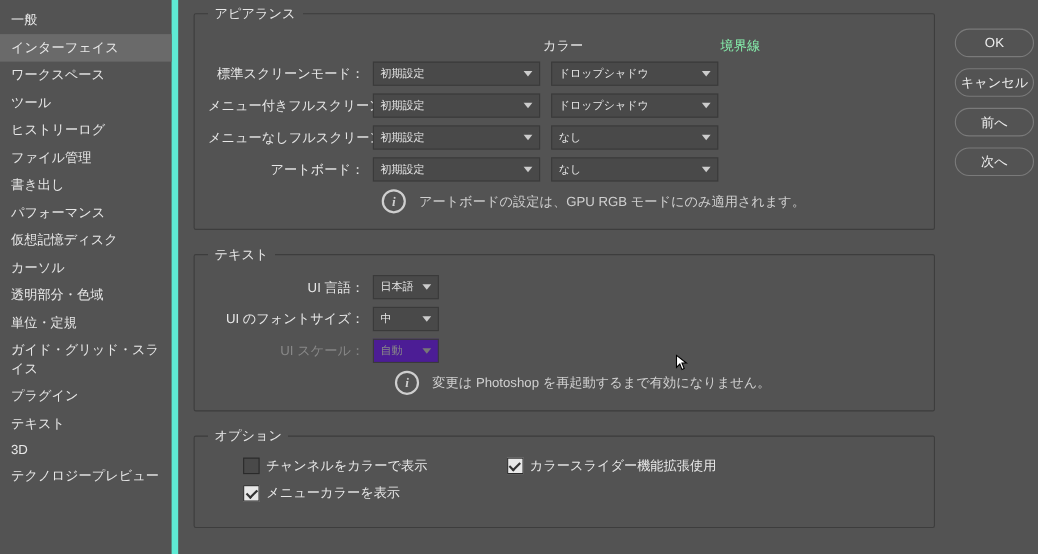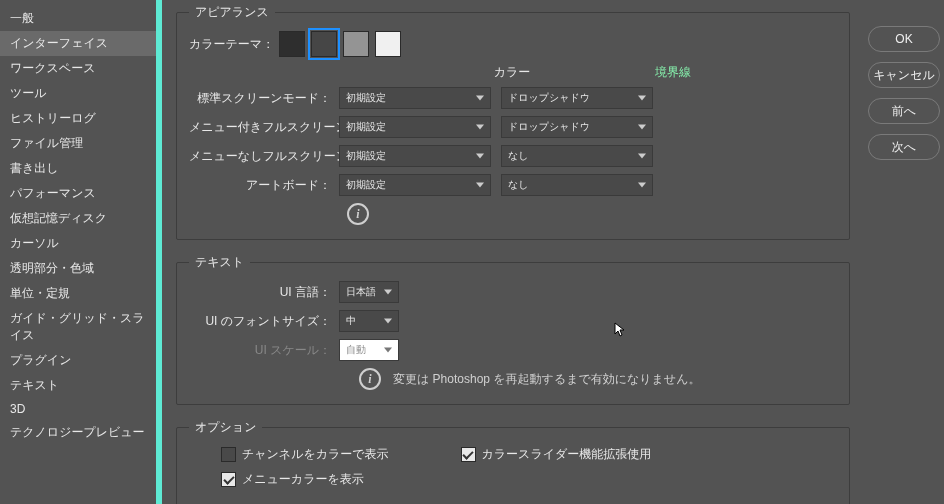--- a/index.html
+++ b/index.html
@@ -87,21 +87,21 @@
 .select.w150 { width: 152px; }
 .select.w60 { width: 60px; }
 .select::after {
   content: "";
   position: absolute; right: 6px; top: 50%;
   transform: translateY(-50%);
   border-left: 4px solid transparent;
   border-right: 4px solid transparent;
   border-top: 5px solid #ccc;
 }
-.select.disabled { color: #888; background:#ffffff; }
+.select.disabled { color: #888; background:#4c1d95; }
 .select.disabled::after { border-top-color:#777; }
 .info-row { display: flex; align-items: center; margin-top: 6px; padding-left: 158px; gap: 12px; color:#d0d0d0; }
 .info-icon { width: 22px; height: 22px; border: 2px solid #cfcfcf; border-radius: 50%; display:flex; align-items:center; justify-content:center; font-family: serif; font-style: italic; font-weight:bold; color:#cfcfcf; }
 .checkbox {
   width: 15px; height: 15px;
   border: 1px solid #2a2a2a;
   background: #494949;
   display: inline-flex; align-items:center; justify-content:center;
   margin-right: 6px;
 }
@@ -135,29 +135,20 @@
     <div class="sidebar-item">プラグイン</div>
     <div class="sidebar-item">テキスト</div>
     <div class="sidebar-item">3D</div>
     <div class="sidebar-item">テクノロジープレビュー</div>
   </div>
 
 <div class="main">
 
   <fieldset>
     <legend>アピアランス</legend>
-    <div class="row">
-      <div class="lbl" style="width:90px;text-align:left">カラーテーマ：</div>
-      <div class="swatches">
-          <div class="swatch" style="background: rgb(46, 46, 46);"></div>
-          <div class="swatch sel" style="background: rgb(70, 70, 70);"></div>
-          <div class="swatch" style="background: rgb(148, 148, 148);"></div>
-          <div class="swatch" style="background: rgb(240, 240, 240);"></div>
-        </div>
-    </div>
     <div class="hdr">
       <div class="sp"></div>
       <div class="col">カラー</div>
       <div class="col2">境界線</div>
     </div>
     <div id="smrows">
         <div class="row">
           <div class="lbl">標準スクリーンモード：</div>
           <div class="select w150">初期設定</div>
           <div style="width: 10px;"></div>
@@ -177,20 +168,21 @@
         </div>
         <div class="row">
           <div class="lbl">アートボード：</div>
           <div class="select w150">初期設定</div>
           <div style="width: 10px;"></div>
           <div class="select w150">なし</div>
         </div>
       </div>
     <div class="info-row">
       <div class="info-icon">i</div>
+      <div>アートボードの設定は、GPU RGB モードにのみ適用されます。</div>
     </div>
   </fieldset>
 
   <fieldset>
     <legend>テキスト</legend>
     <div class="row">
       <div class="lbl">UI 言語：</div>
       <div class="select w60">
           <span>日本語</span>
         </div>

